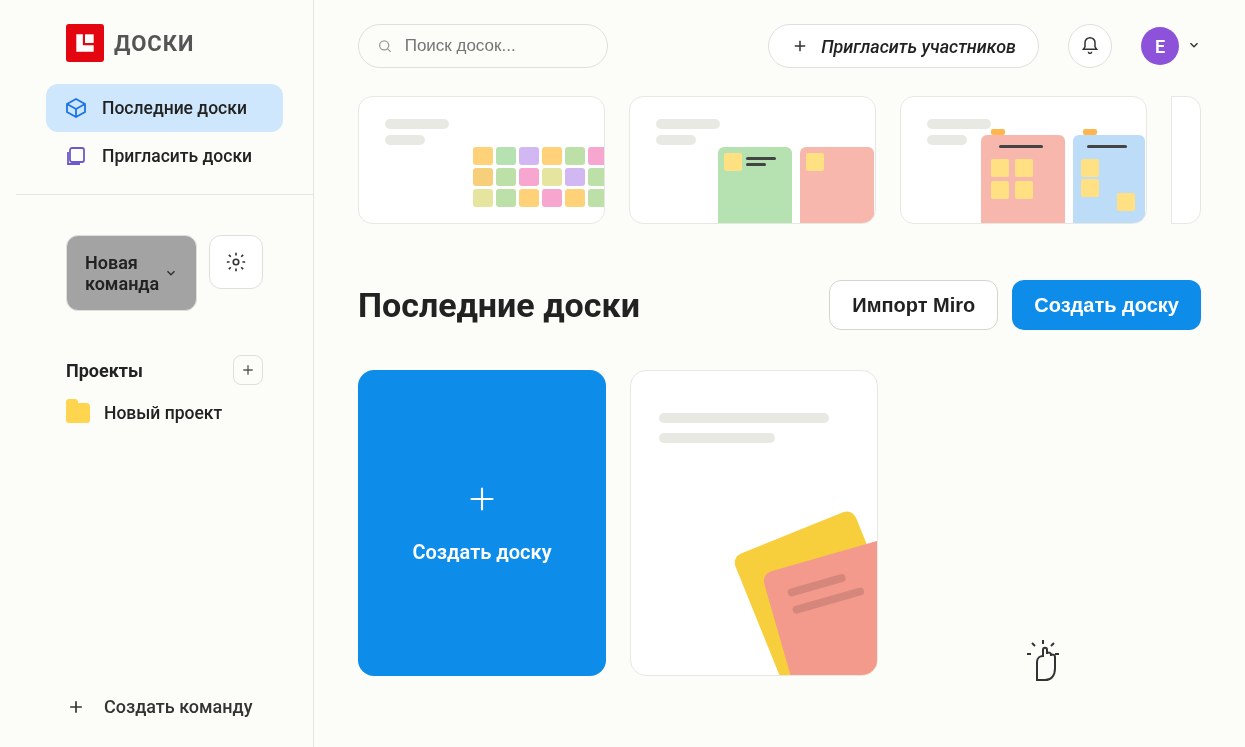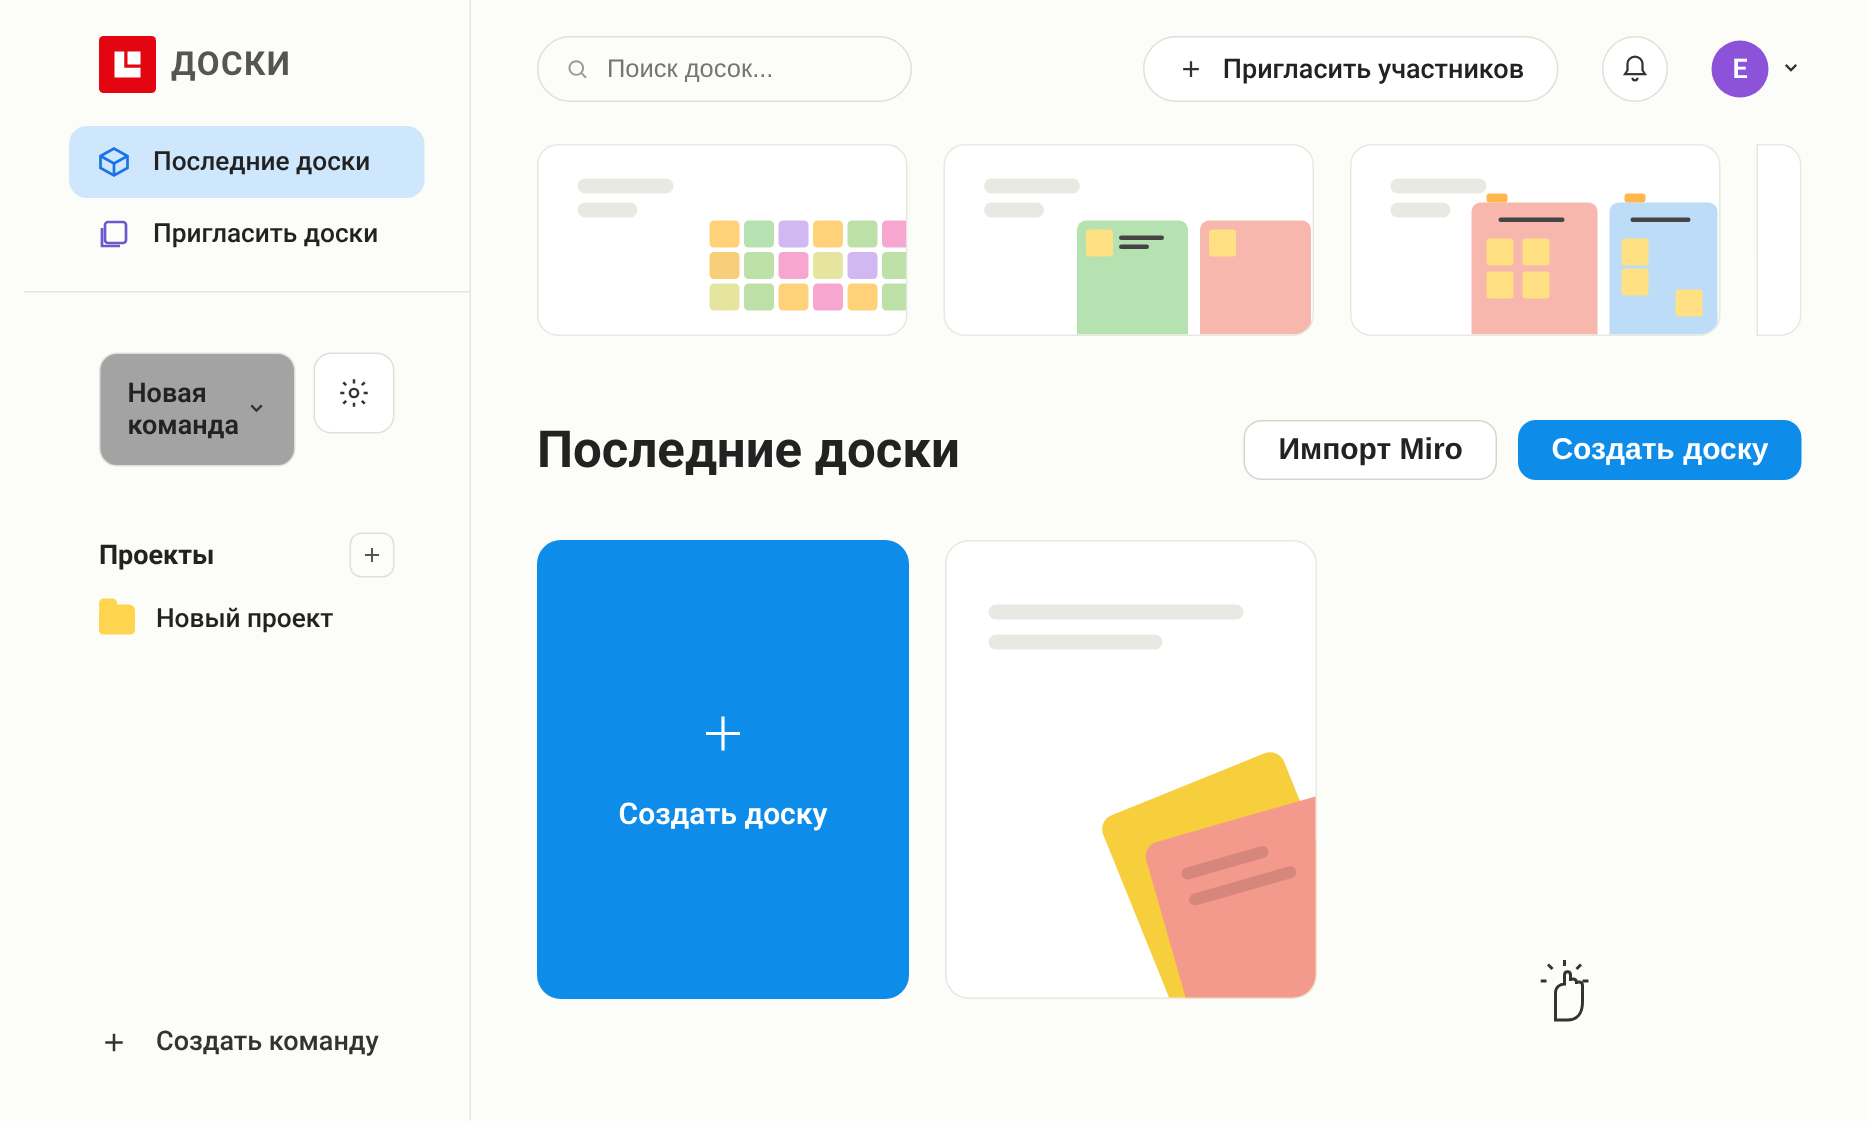--- a/index.html
+++ b/index.html
@@ -21,29 +21,29 @@
   .team-gear { width:54px; height:54px; border:1px solid #e0e0db; border-radius:12px; background:#fff; display:flex; align-items:center; justify-content:center; cursor:pointer; }
   .team-links { margin-top: 42px; }
   .team-link { display:flex; align-items:center; gap: 14px; font-size:17.5px; font-weight:500; cursor:pointer; }
   .team-link .nav-icon{ width:22px; height:22px; }
   .proj-head { display:flex; align-items:center; justify-content:space-between; margin-top: 44px; }
   .proj-title { font-size: 18px; font-weight: 700; }
   .proj-add { width:30px; height:30px; border:1px solid #e0e0db; border-radius: 8px; display:flex; align-items:center; justify-content:center; cursor:pointer; }
   .proj-item { display:flex; align-items:center; gap: 14px; font-size:17.5px; font-weight:500; margin-top: 18px; cursor:pointer; }
   .folder-icon { width:24px; height:20px; background:#ffd54f; border-radius:4px 4px 3px 3px; position:relative; }
   .folder-icon::before{ content:""; position:absolute; top:-4px; left:0; width:12px; height:6px; background:#ffd54f; border-radius:3px 3px 0 0;}
-  .bottom-section { padding: 22px 50px 42px; }
+  .bottom-section { padding: 22px 50px 30px; }
   .create-team { display:flex; align-items:center; gap: 18px; font-size:18px; font-weight:500; cursor:pointer; color:#333; }
   
   .main { flex:1; padding: 24px 44px 0; position:relative; }
   .topbar { display:flex; align-items:center; gap: 29px; }
   .search { flex: 0 0 250px; border:1px solid #e0e0db; border-radius: 24px; height:44px; display:flex; align-items:center; padding: 0 18px; gap:12px; color:#888; }
   .search input { border:none; outline:none; background:transparent; font-size:17px; width:100%; color:#555; }
   .topbar-spacer { flex:1; }
-  .invite-btn { border:1px solid #e0e0db; border-radius:24px; height:44px; padding: 0 22px; display:flex; align-items:center; gap:12px; font-size:18px; font-weight:500; cursor:pointer; background:#fff; }
+  .invite-btn { border:1px solid #e0e0db; border-radius:24px; height:44px; padding: 0 22px; display:flex; align-items:center; gap:12px; font-size:18px; font-weight:500; cursor:pointer; background:#fff;font-style:italic; }
   .bell-btn { width:44px; height:44px; border:1px solid #e0e0db; border-radius:50%; display:flex; align-items:center; justify-content:center; cursor:pointer; background:#fff; }
   .avatar { width:38px; height:38px; border-radius:50%; background:#8c52d9; color:#fff; display:flex; align-items:center; justify-content:center; font-weight:600; font-size:18px; }
   .avatar-wrap { display:flex; align-items:center; gap:8px; cursor:pointer; }
   
   .templates { display:flex; gap:24px; margin-top: 28px; overflow:hidden; }
   .tmpl { width:247px; height:128px; border:1px solid #e8e8e3; border-radius:14px; background:#fff; position:relative; overflow:hidden; flex-shrink:0; cursor:pointer;}
   .tmpl .bar { position:absolute; top:22px; left:26px; width:64px; height:10px; border-radius:5px; background:#e9e9e4; }
   .tmpl .bar2 { top:38px; width:40px; }
   
   .grid { position:absolute; top:50px; left:114px; display:grid; grid-template-columns: repeat(6, 20px); grid-auto-rows: 18px; gap:3px;}
@@ -54,21 +54,21 @@
   .sticky { position:absolute; width:18px; height:18px; border-radius:2px; }
   .line { position:absolute; height:3px; border-radius:2px; background:#444;}
   
   .t3a { position:absolute; bottom:0; left:80px; width:84px; height:88px; background:#f8b7ac; border-radius:6px 6px 0 0; }
   .t3b { position:absolute; bottom:0; left:172px; width:72px; height:88px; background:#bcdcf7; border-radius:6px 6px 0 0; }
   .tab3 { position:absolute; top:-6px; width:14px; height:6px; border-radius:2px; }
   
   .headline { display:flex; align-items:center; justify-content:space-between; margin-top: 56px; }
   .headline h1 { font-size: 34px; font-weight: 700; }
   .hl-actions { display:flex; gap: 14px; }
-  .btn { height:40px; border-radius:12px; padding:0 22px; display:flex; align-items:center; font-size:20px; font-weight:600; cursor:pointer; }
+  .btn { height:50px; border-radius:12px; padding:0 22px; display:flex; align-items:center; font-size:20px; font-weight:600; cursor:pointer; }
   .btn.secondary { background:#fff; border:1px solid #d5d5d0; color:#222; }
   .btn.primary { background:#0d8ce9; color:#fff; border:none; }
   
   .boards { display:flex; gap: 24px; margin-top: 40px; }
   .card { width:248px; height:306px; border-radius:16px; cursor:pointer; position:relative; overflow:hidden; }
   .card.create { background:#0d8ce9; color:#fff; display:flex; flex-direction:column; align-items:center; justify-content:center; gap: 24px; }
   .card.create .lbl { font-size:20px; font-weight:600; }
   .card.board { background:#fff; border:1px solid #e8e8e3; padding: 28px 28px 0; }
   .bname { font-size:22px; font-weight:700; color:#404040; }
   .ph { height:10px; border-radius:5px; background:#e9e9e4; margin-top: 14px; }

